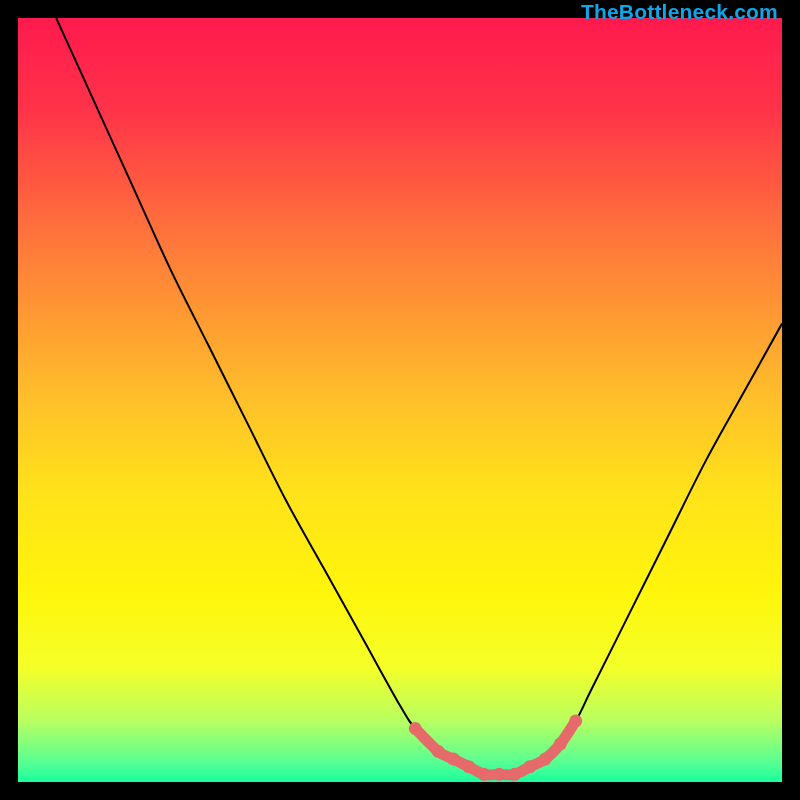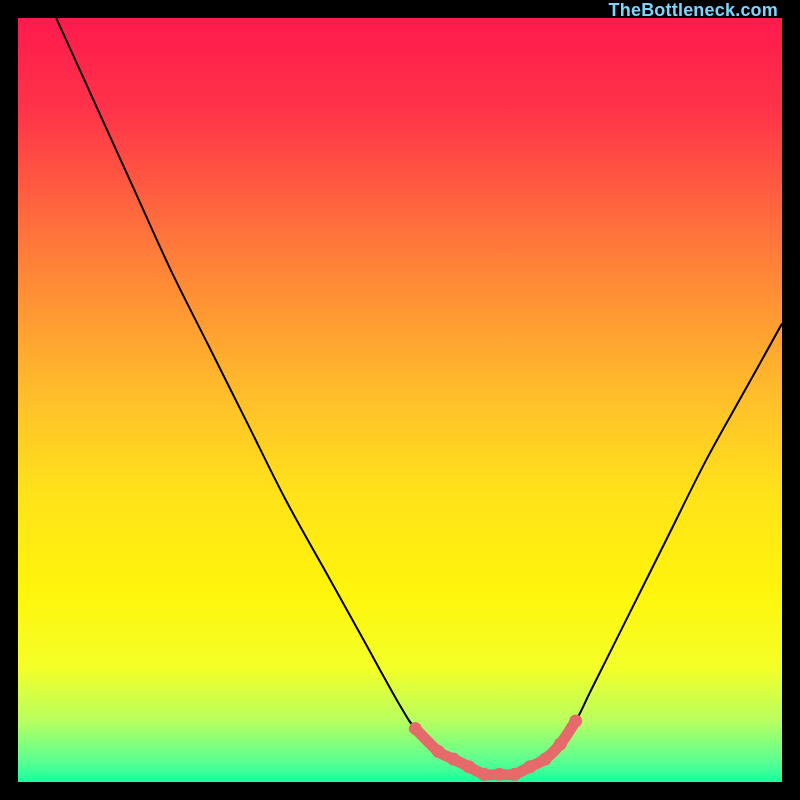--- a/index.html
+++ b/index.html
@@ -1,20 +1,20 @@
 <!DOCTYPE html>
 <html><head>
 <meta charset="utf-8">
 <style>
   * { margin: 0; padding: 0; box-sizing: border-box; }
   body { width: 800px; height: 800px; background: #000; position: relative; font-family: Arial, sans-serif; }
   .plot-area { position: absolute; left: 18px; top: 18px; width: 764px; height: 764px; }
   .gradient-bg { position: absolute; left: 0; top: 0; width: 100%; height: 100%; }
   .curve-svg { position: absolute; left: 0; top: 0; width: 100%; height: 100%; }
-  .watermark { position: absolute; top: 0; right: 22px; font-size: 18px; font-weight: bold; color: #7dd3fc; letter-spacing: 0.2px; }
+  .watermark { position: absolute; top: 0; right: 22px; font-size: 21px; font-weight: bold; color: #0ea5e9; letter-spacing: 0.2px; }
 </style>
 </head>
 <body>
 
 <div class="plot-area">
   <svg class="gradient-bg" viewBox="0 0 764 764" preserveAspectRatio="none">
     <defs>
       <linearGradient id="bg-grad" x1="0" y1="0" x2="0" y2="1">
           <stop offset="0%" stop-color="#ff1a4d"></stop>
           <stop offset="12%" stop-color="#ff3349"></stop>

